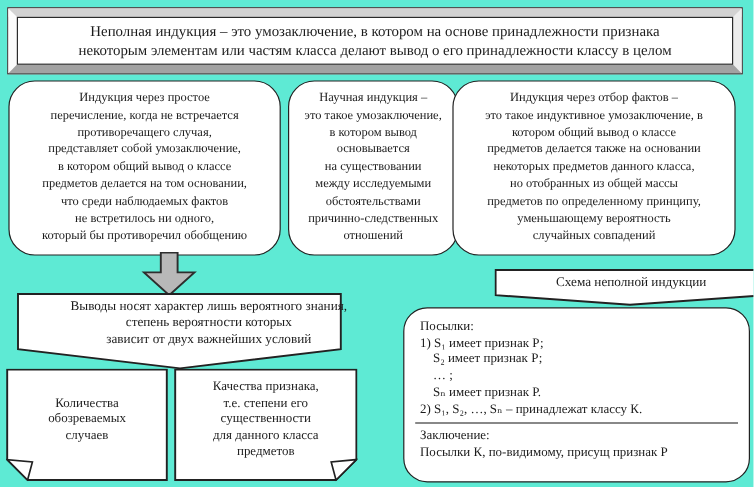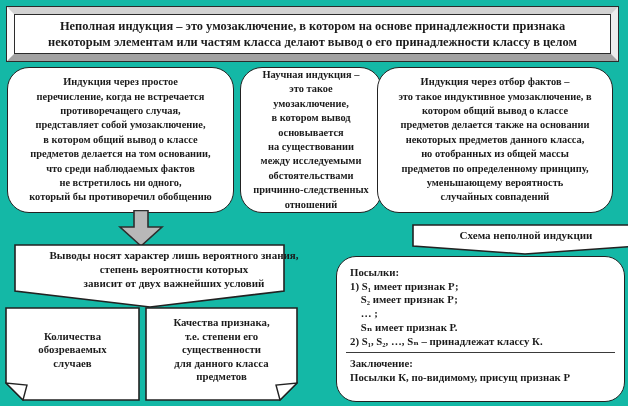--- a/index.html
+++ b/index.html
@@ -1,19 +1,19 @@
 <!DOCTYPE html>
 <html lang="ru"><head>
 <meta charset="utf-8">
 <style>
   html,body{margin:0;padding:0;background:#ffffff;}
   #stage{
-    position:relative;width:628px;height:406px;background:#14b8a6;overflow:hidden;
+    position:relative;width:628px;height:406px;background:#5eead4;overflow:hidden;
     font-family:"Liberation Serif","DejaVu Serif",serif;
-    color:#1b1b1b;font-weight:bold;
+    color:#1b1b1b;font-weight:normal;
   }
   .pre{white-space:pre-line;}
   .prew{white-space:pre-wrap;}
 
   
   .banner3d{
     position:absolute;left:6px;top:6px;width:613px;height:56px;
     box-sizing:border-box;border:1.6px solid #2b2b2b;background:#fff;
   }
   .banner3d .bevel{

